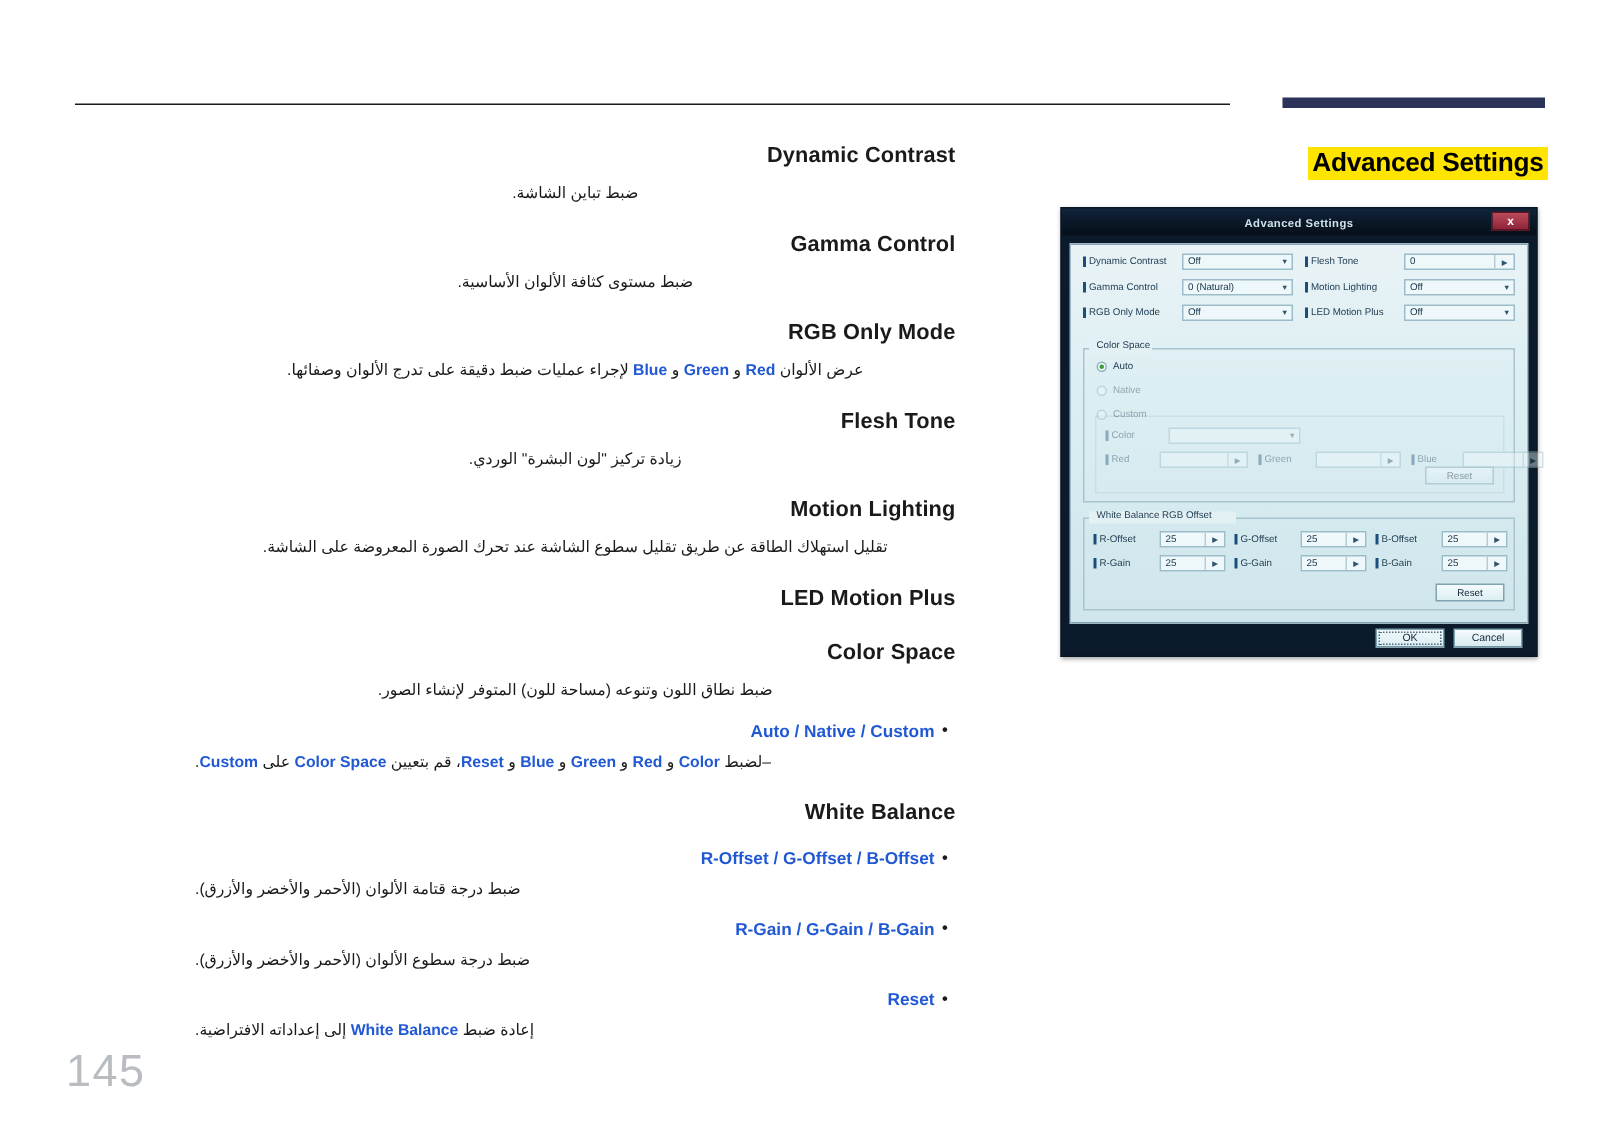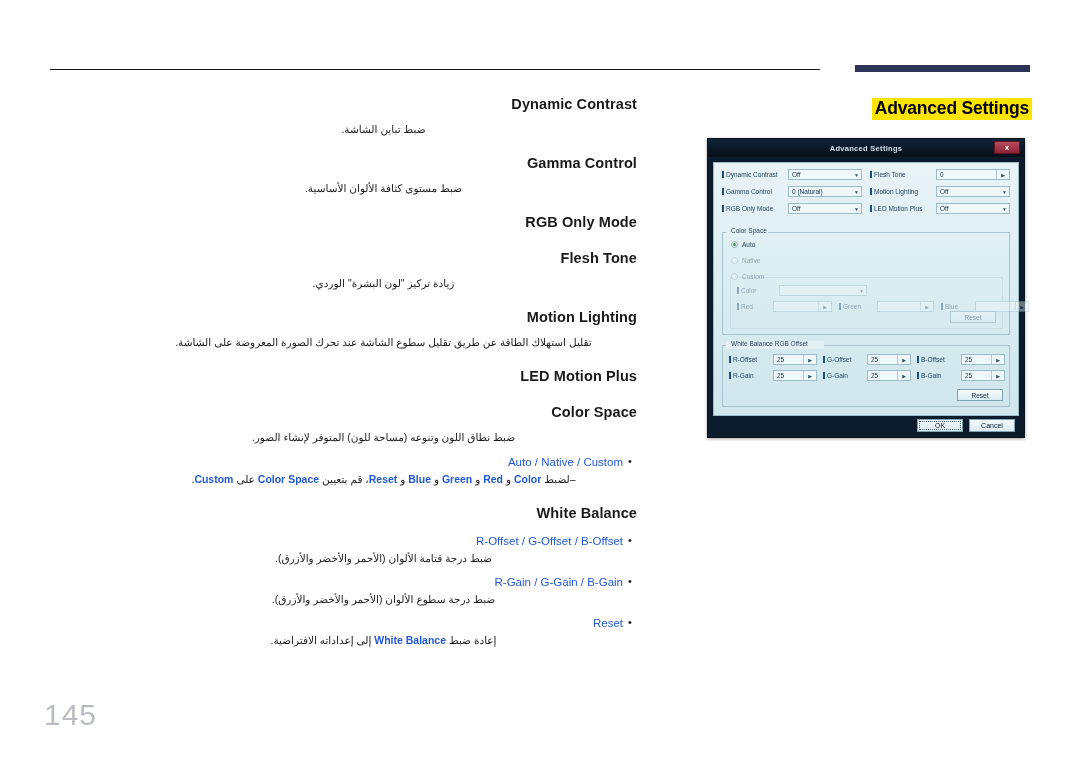--- a/index.html
+++ b/index.html
@@ -59,31 +59,31 @@
     font-size:10.5px;
     color:#1a1a1a;
     line-height:14px;
   }
   .kw { color:#2159d4; font-weight:bold; direction:ltr; unicode-bidi:embed; display:inline-block; }
 
   
   .bullets { margin-top:8px; }
   .bullet-row {
     direction:rtl; text-align:right;
-    font-size:11.5px; font-weight:normal; color:#2159d4;
-    line-height:18px;
+    font-size:11.5px; font-weight:bold; color:#2159d4;
+    line-height:24px;
     margin-bottom:1px;
   }
   .bullet-row .dot {
     display:inline-block; width:14px; text-align:center;
     color:#1a1a1a; font-size:11px; vertical-align:1px;
   }
   .bullet-row .blabel { direction:ltr; unicode-bidi:embed; display:inline-block; }
   .bullet-desc {
-    direction:rtl; text-align:center;
+    direction:rtl; text-align:left;
     font-size:10.5px; color:#1a1a1a; line-height:14px;
     margin-bottom:7px;
   }
 
   
   .page-num {
     position:absolute; left:44px; top:698px;
     font-size:30px; color:#b9bcc0; font-weight:normal;
     letter-spacing:1px;
   }
@@ -222,20 +222,23 @@
       <div class="sec-desc">ضبط تباين الشاشة.</div>
     </div>
 
     <div class="sec">
       <div class="sec-title">Gamma Control</div>
       <div class="sec-desc">ضبط مستوى كثافة الألوان الأساسية.</div>
     </div>
 
     <div class="sec">
       <div class="sec-title">RGB Only Mode</div>
+      <div class="sec-desc">
+        <span>عرض الألوان </span><span class="kw">Red</span><span> و </span><span class="kw">Green</span><span> و </span><span class="kw">Blue</span><span> لإجراء عمليات ضبط دقيقة على تدرج الألوان وصفائها.</span>
+      </div>
     </div>
 
     <div class="sec">
       <div class="sec-title">Flesh Tone</div>
       <div class="sec-desc">زيادة تركيز "لون البشرة" الوردي.</div>
     </div>
 
     <div class="sec">
       <div class="sec-title">Motion Lighting</div>
       <div class="sec-desc">تقليل استهلاك الطاقة عن طريق تقليل سطوع الشاشة عند تحرك الصورة المعروضة على الشاشة.</div>

